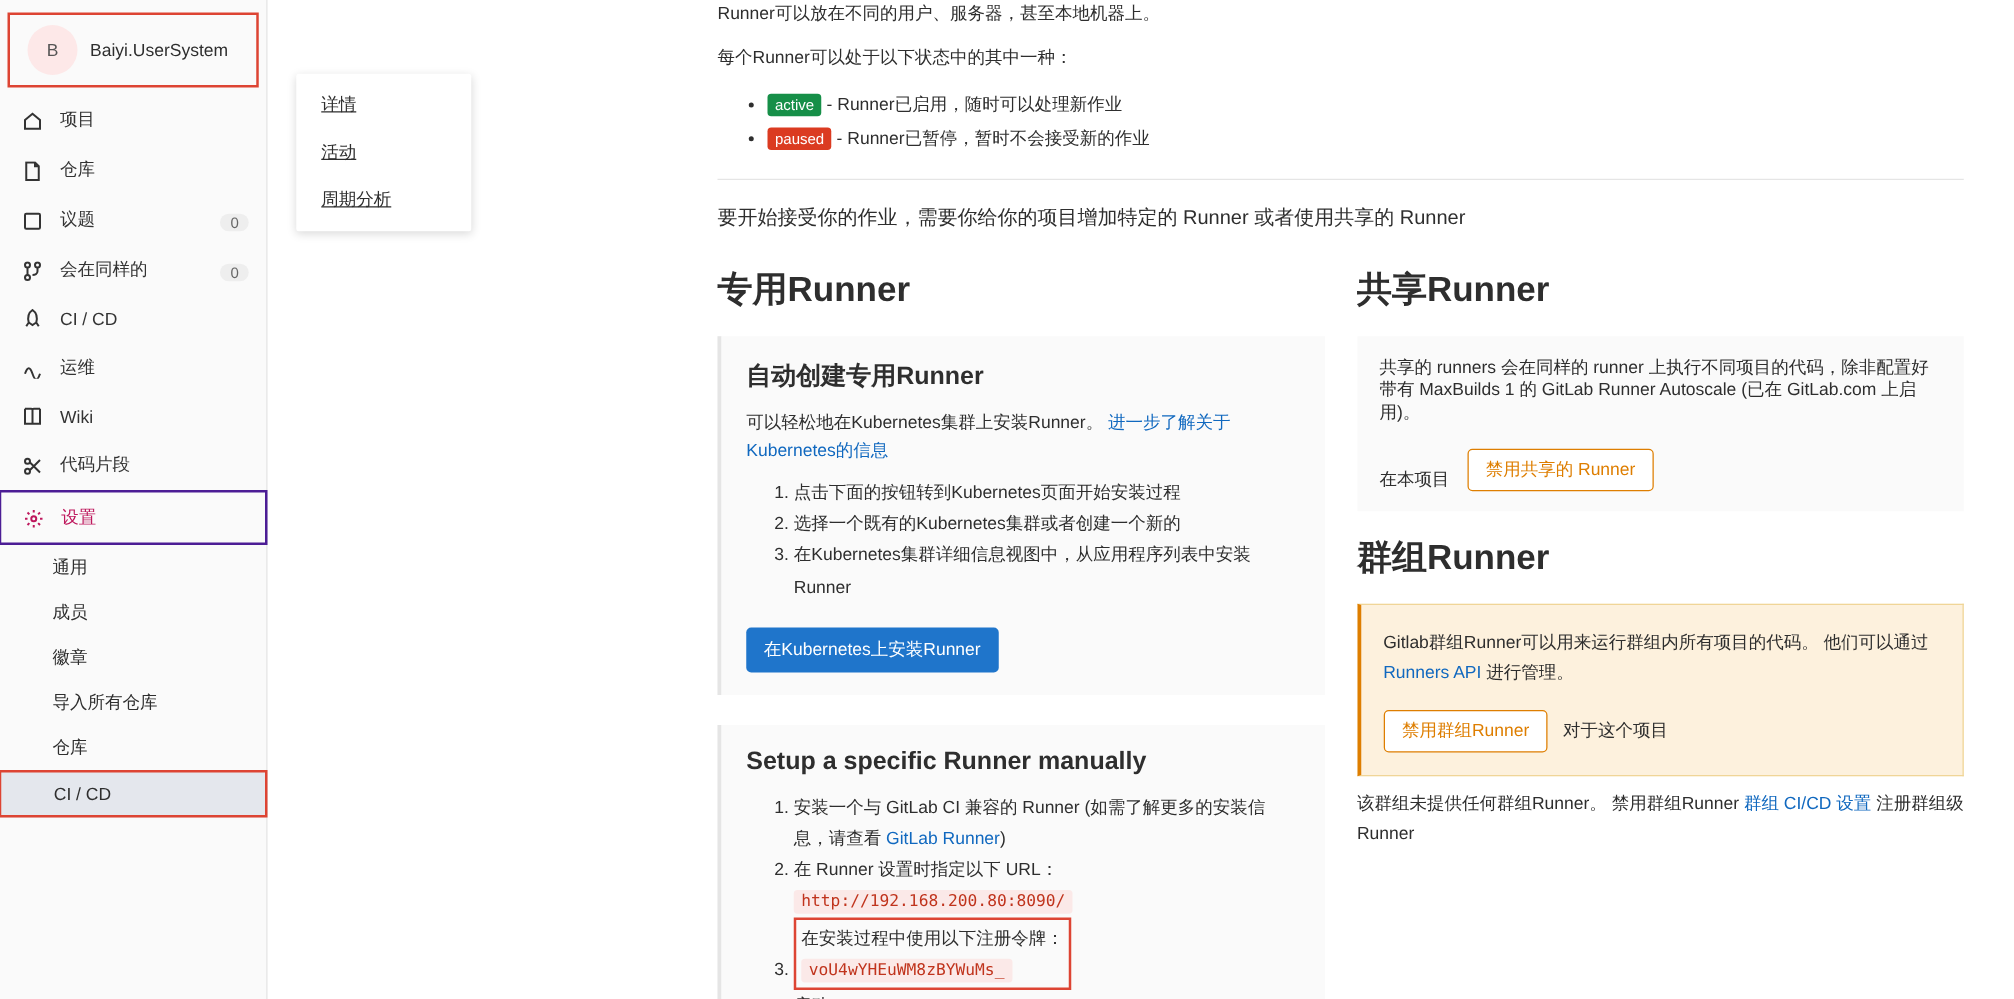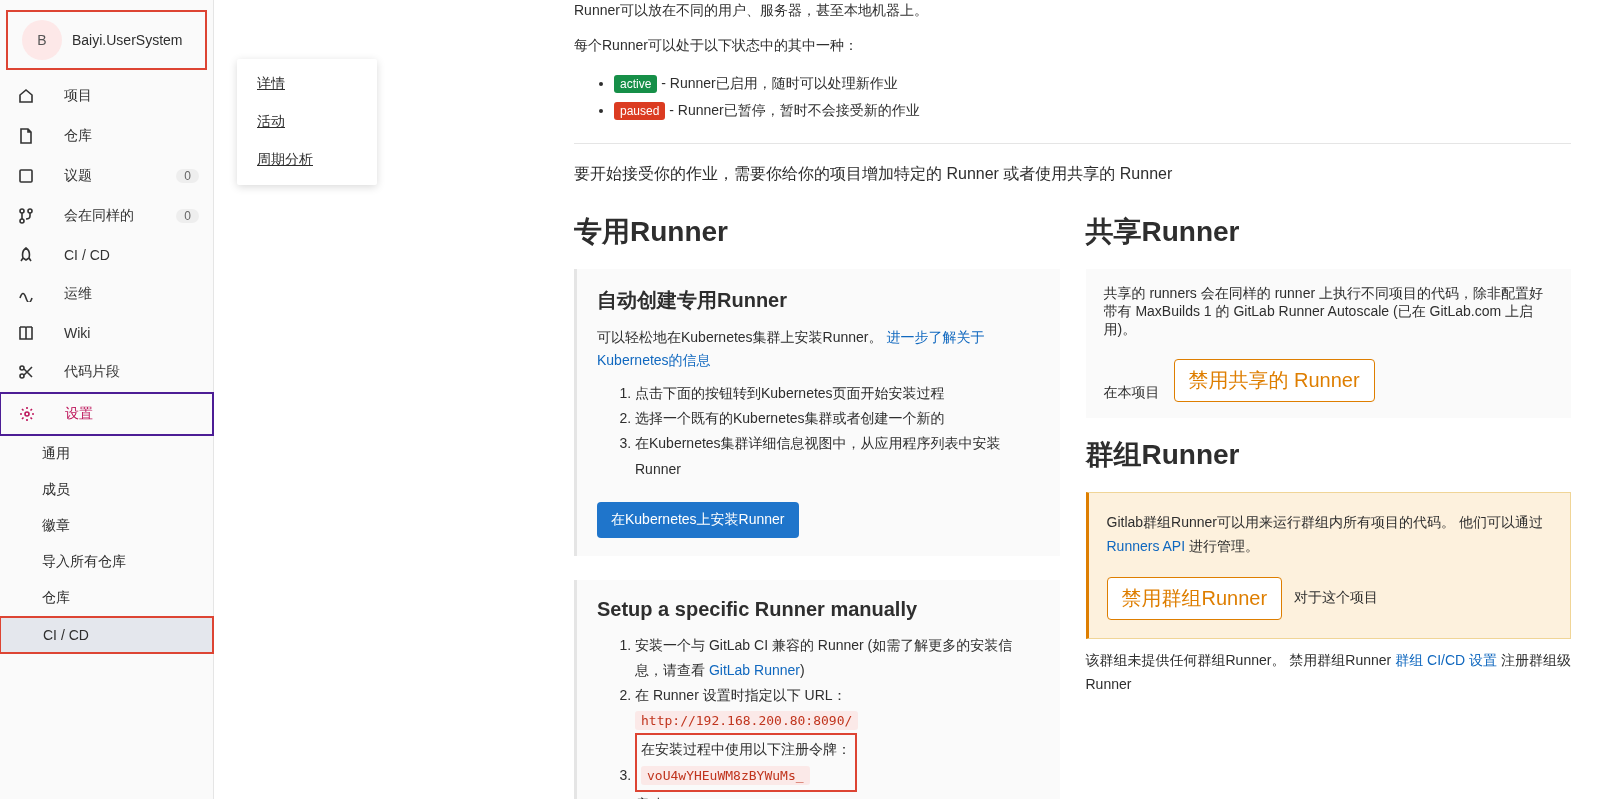--- a/index.html
+++ b/index.html
@@ -6,21 +6,21 @@
 body { font-family: -apple-system, BlinkMacSystemFont, "Segoe UI", Helvetica, Arial, sans-serif; font-size: 14px; color: #2e2e2e; background: #fff; }
 .layout { display: flex; min-height: 100vh; }
 
 
 .sidebar { width: 214px; background: #fafafa; border-right: 1px solid #e5e5e5; padding-top: 10px; flex-shrink: 0; }
 .proj-header { display: flex; align-items: center; padding: 8px 14px; gap: 10px; border: 2px solid #d43; margin: 0 6px 6px; position: relative; }
 .proj-avatar { width: 40px; height: 40px; border-radius: 50%; background: #fde8e8; display: flex; align-items: center; justify-content: center; font-weight: 500; color: #555; }
 .proj-name { font-weight: 400; }
 
 .nav { list-style: none; }
-.nav-item { display: flex; align-items: center; padding: 11px 18px; gap: 30px; color: #333; cursor: pointer; position: relative; }
+.nav-item { display: flex; align-items: flex-end; padding: 11px 18px; gap: 14px; color: #333; cursor: pointer; position: relative; }
 .nav-icon { width: 16px; height: 16px; flex-shrink: 0; display: inline-flex; align-items: center; justify-content: center; }
 .nav-badge { position: absolute; right: 14px; background: #eee; color: #666; border-radius: 10px; padding: 0 8px; font-size: 12px; min-width: 18px; text-align: center; }
 
 .nav-item.settings-item { color: #be185d; font-weight: 500; border: 2px solid #4c1d95; margin: 0 -1px; }
 .subnav { list-style: none; }
 .subnav-item { padding: 9px 18px 9px 42px; cursor: pointer; }
 .subnav-item.active { background: #e4e7ed; border: 2px solid #d43; margin: 0 -1px; font-weight: 500; }
 
 
 .flyout { position: absolute; left: 237px; top: 59px; width: 140px; background: #fff; box-shadow: 0 2px 8px rgba(0,0,0,.15); border-radius: 2px; z-index: 100; padding: 6px 0; text-decoration: underline; }
@@ -41,21 +41,21 @@
 .col { flex: 1; min-width: 0; }
 h2.section-title { font-size: 28px; font-weight: 600; margin: 8px 0 18px; }
 
 .well { border-left: 3px solid #e5e5e5; background: #fafafa; padding: 18px 20px; margin-bottom: 24px; }
 .well h3 { font-size: 20px; font-weight: 600; margin-bottom: 12px; }
 .well p { line-height: 1.6; margin-bottom: 10px; }
 .link { color: #1068bf; text-decoration: none; cursor: pointer; }
 
 ol.steps { padding-left: 38px; line-height: 1.8; margin: 10px 0; }
 .btn-primary { display: inline-block; background: #1f75cb; color: #fff; border: none; padding: 9px 14px; border-radius: 4px; cursor: pointer; font-size: 14px; margin-top: 10px; }
-.btn-outline-warn { display: inline-block; border: 1px solid #de7e00; color: #de7e00; background: #fff; padding: 7px 14px; border-radius: 4px; cursor: pointer; font-size: 20px; }
+.btn-outline-warn { display: inline-block; border: 1px solid #de7e00; color: #de7e00; background: #fff; padding: 7px 14px; border-radius: 4px; cursor: pointer; font-size: 14px; }
 .code-inline { background: #fbe9e8; color: #c0341d; padding: 2px 6px; border-radius: 3px; font-family: Menlo, Consolas, monospace; font-size: 13px; }
 .token-box { border: 2px solid #d43; padding: 2px 4px; display: inline-block; }
 
 .shared-well { background: #fafafa; padding: 16px 18px; margin-bottom: 18px; }
 .shared-row { display: flex; align-items: flex-end; gap: 14px; margin-top: 20px; }
 
 .note { line-height: 1.7; margin: 10px 0 18px; }
 
 .group-alert { background: #fdf1dd; border: 1px solid #f0d597; border-left: 3px solid #de7e00; padding: 18px; line-height: 1.7; }
 .group-row { display: flex; align-items: center; gap: 12px; margin-top: 18px; }

